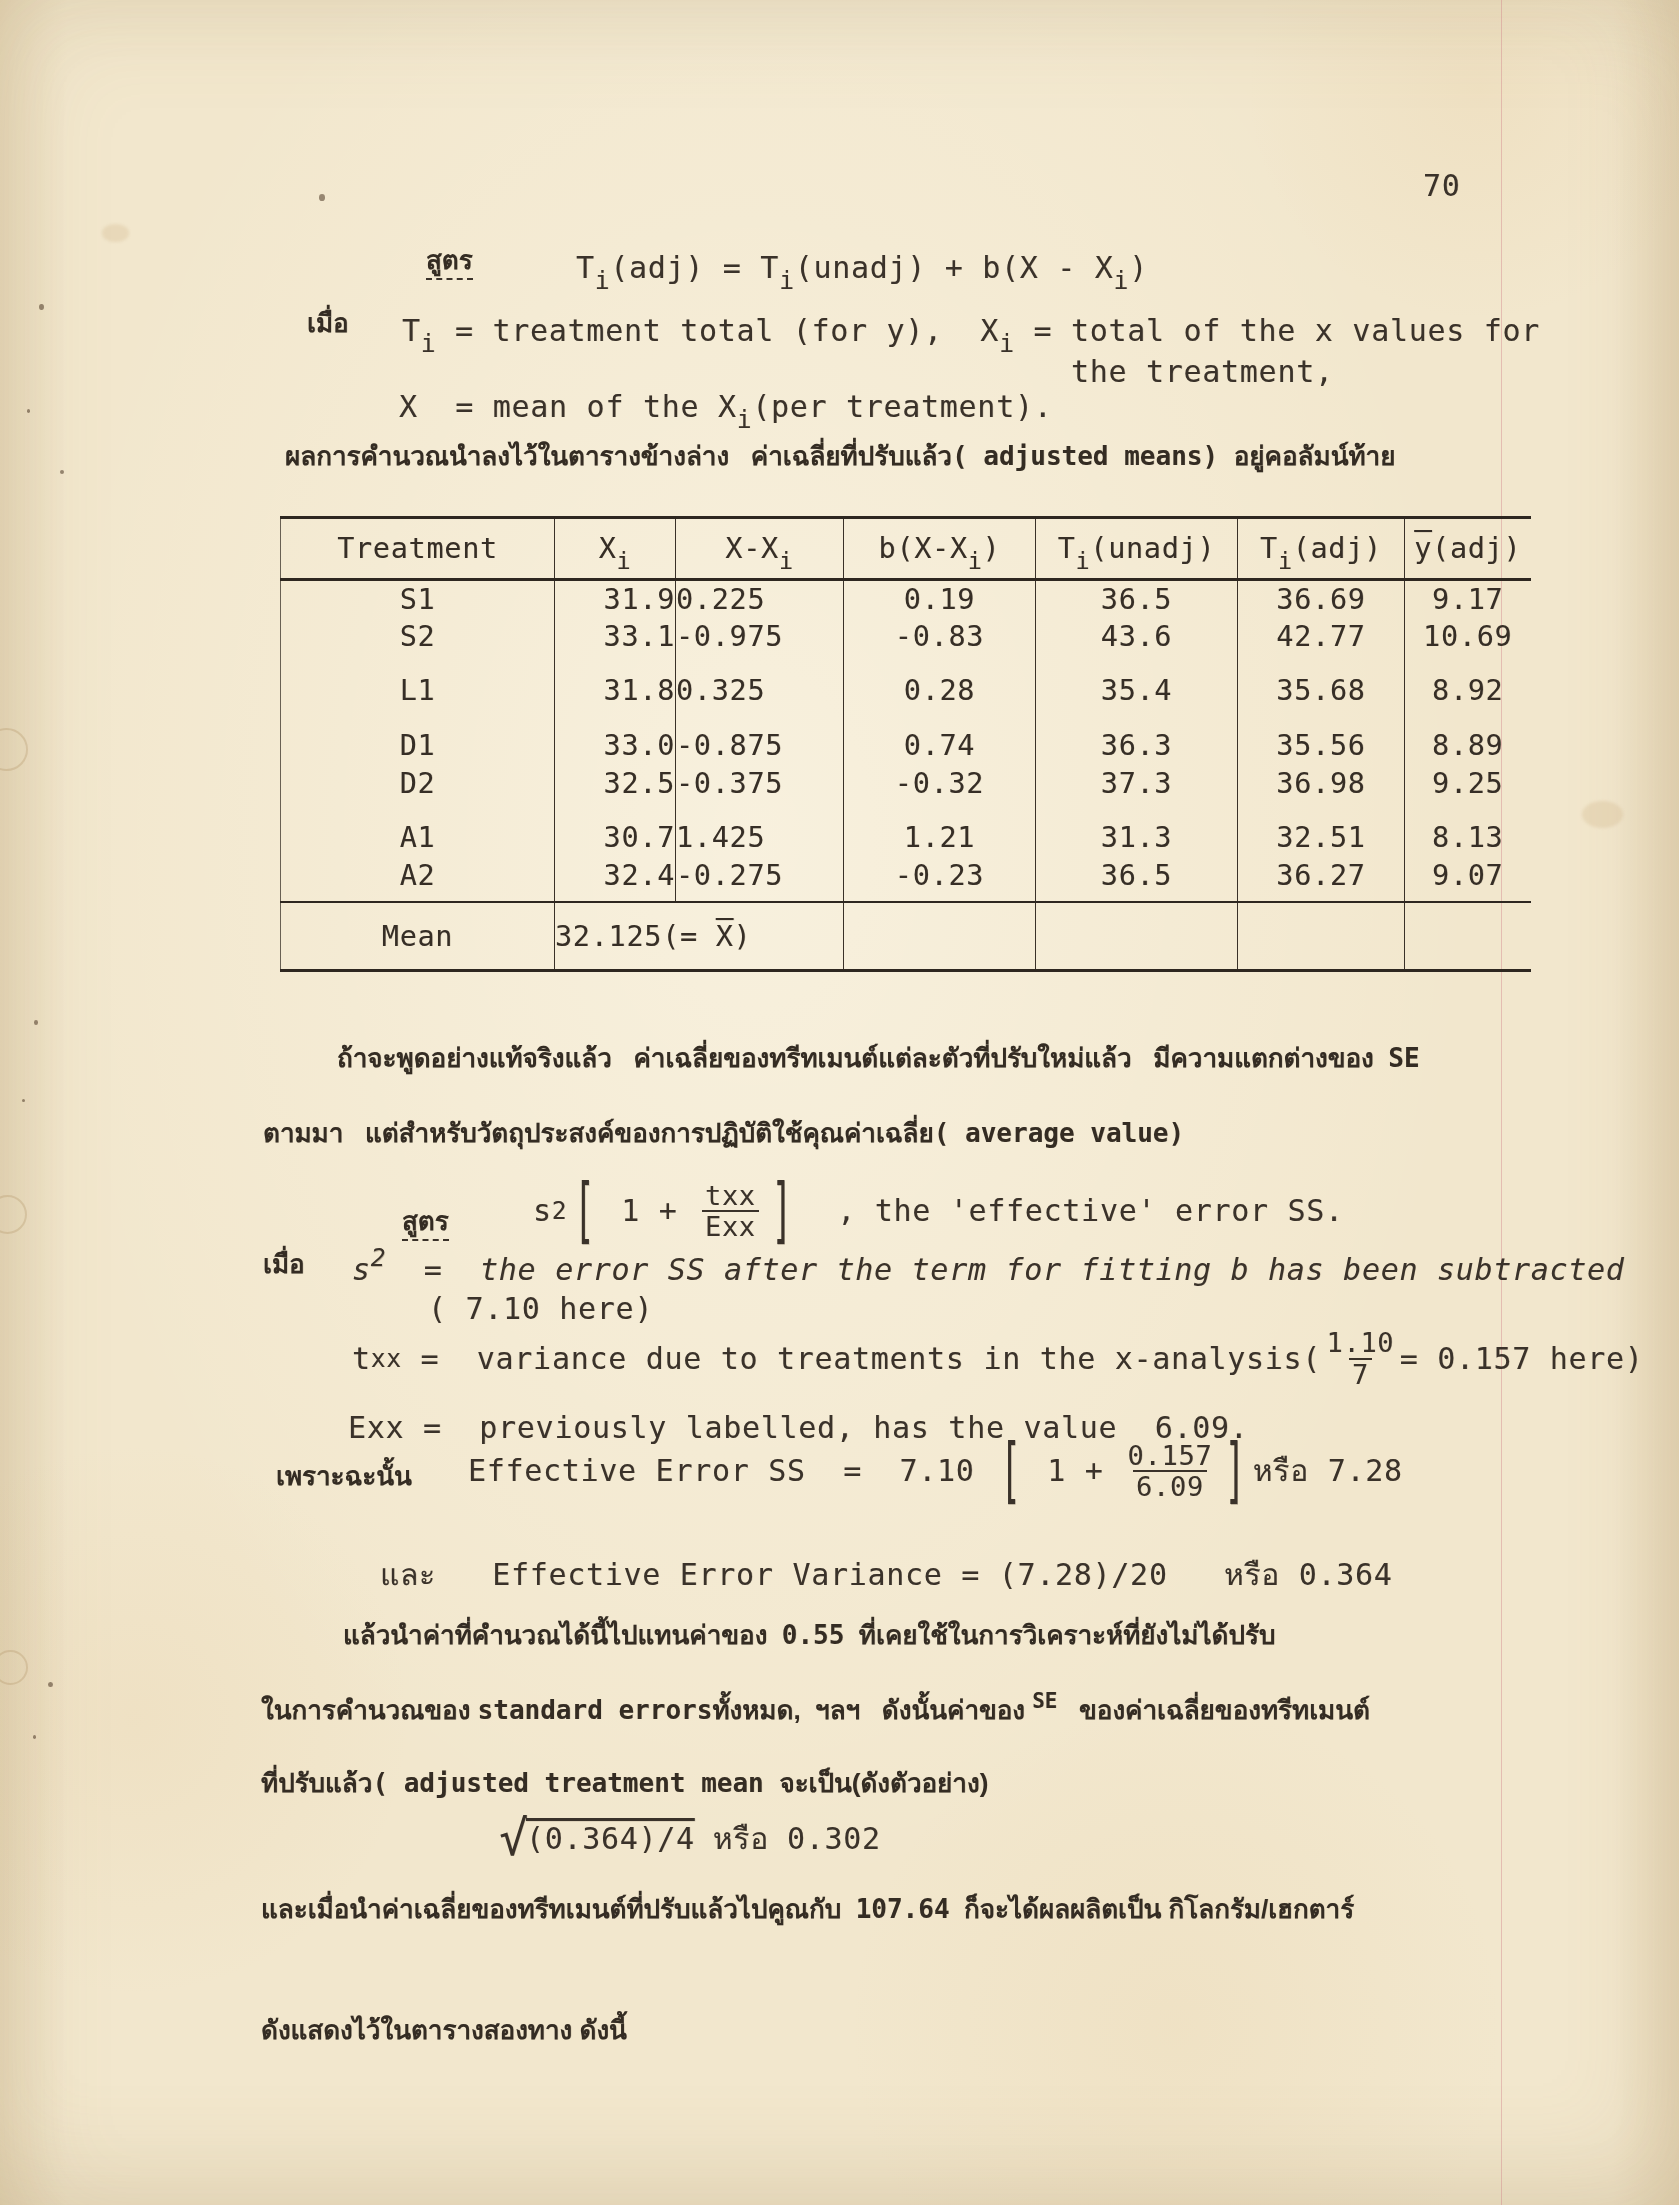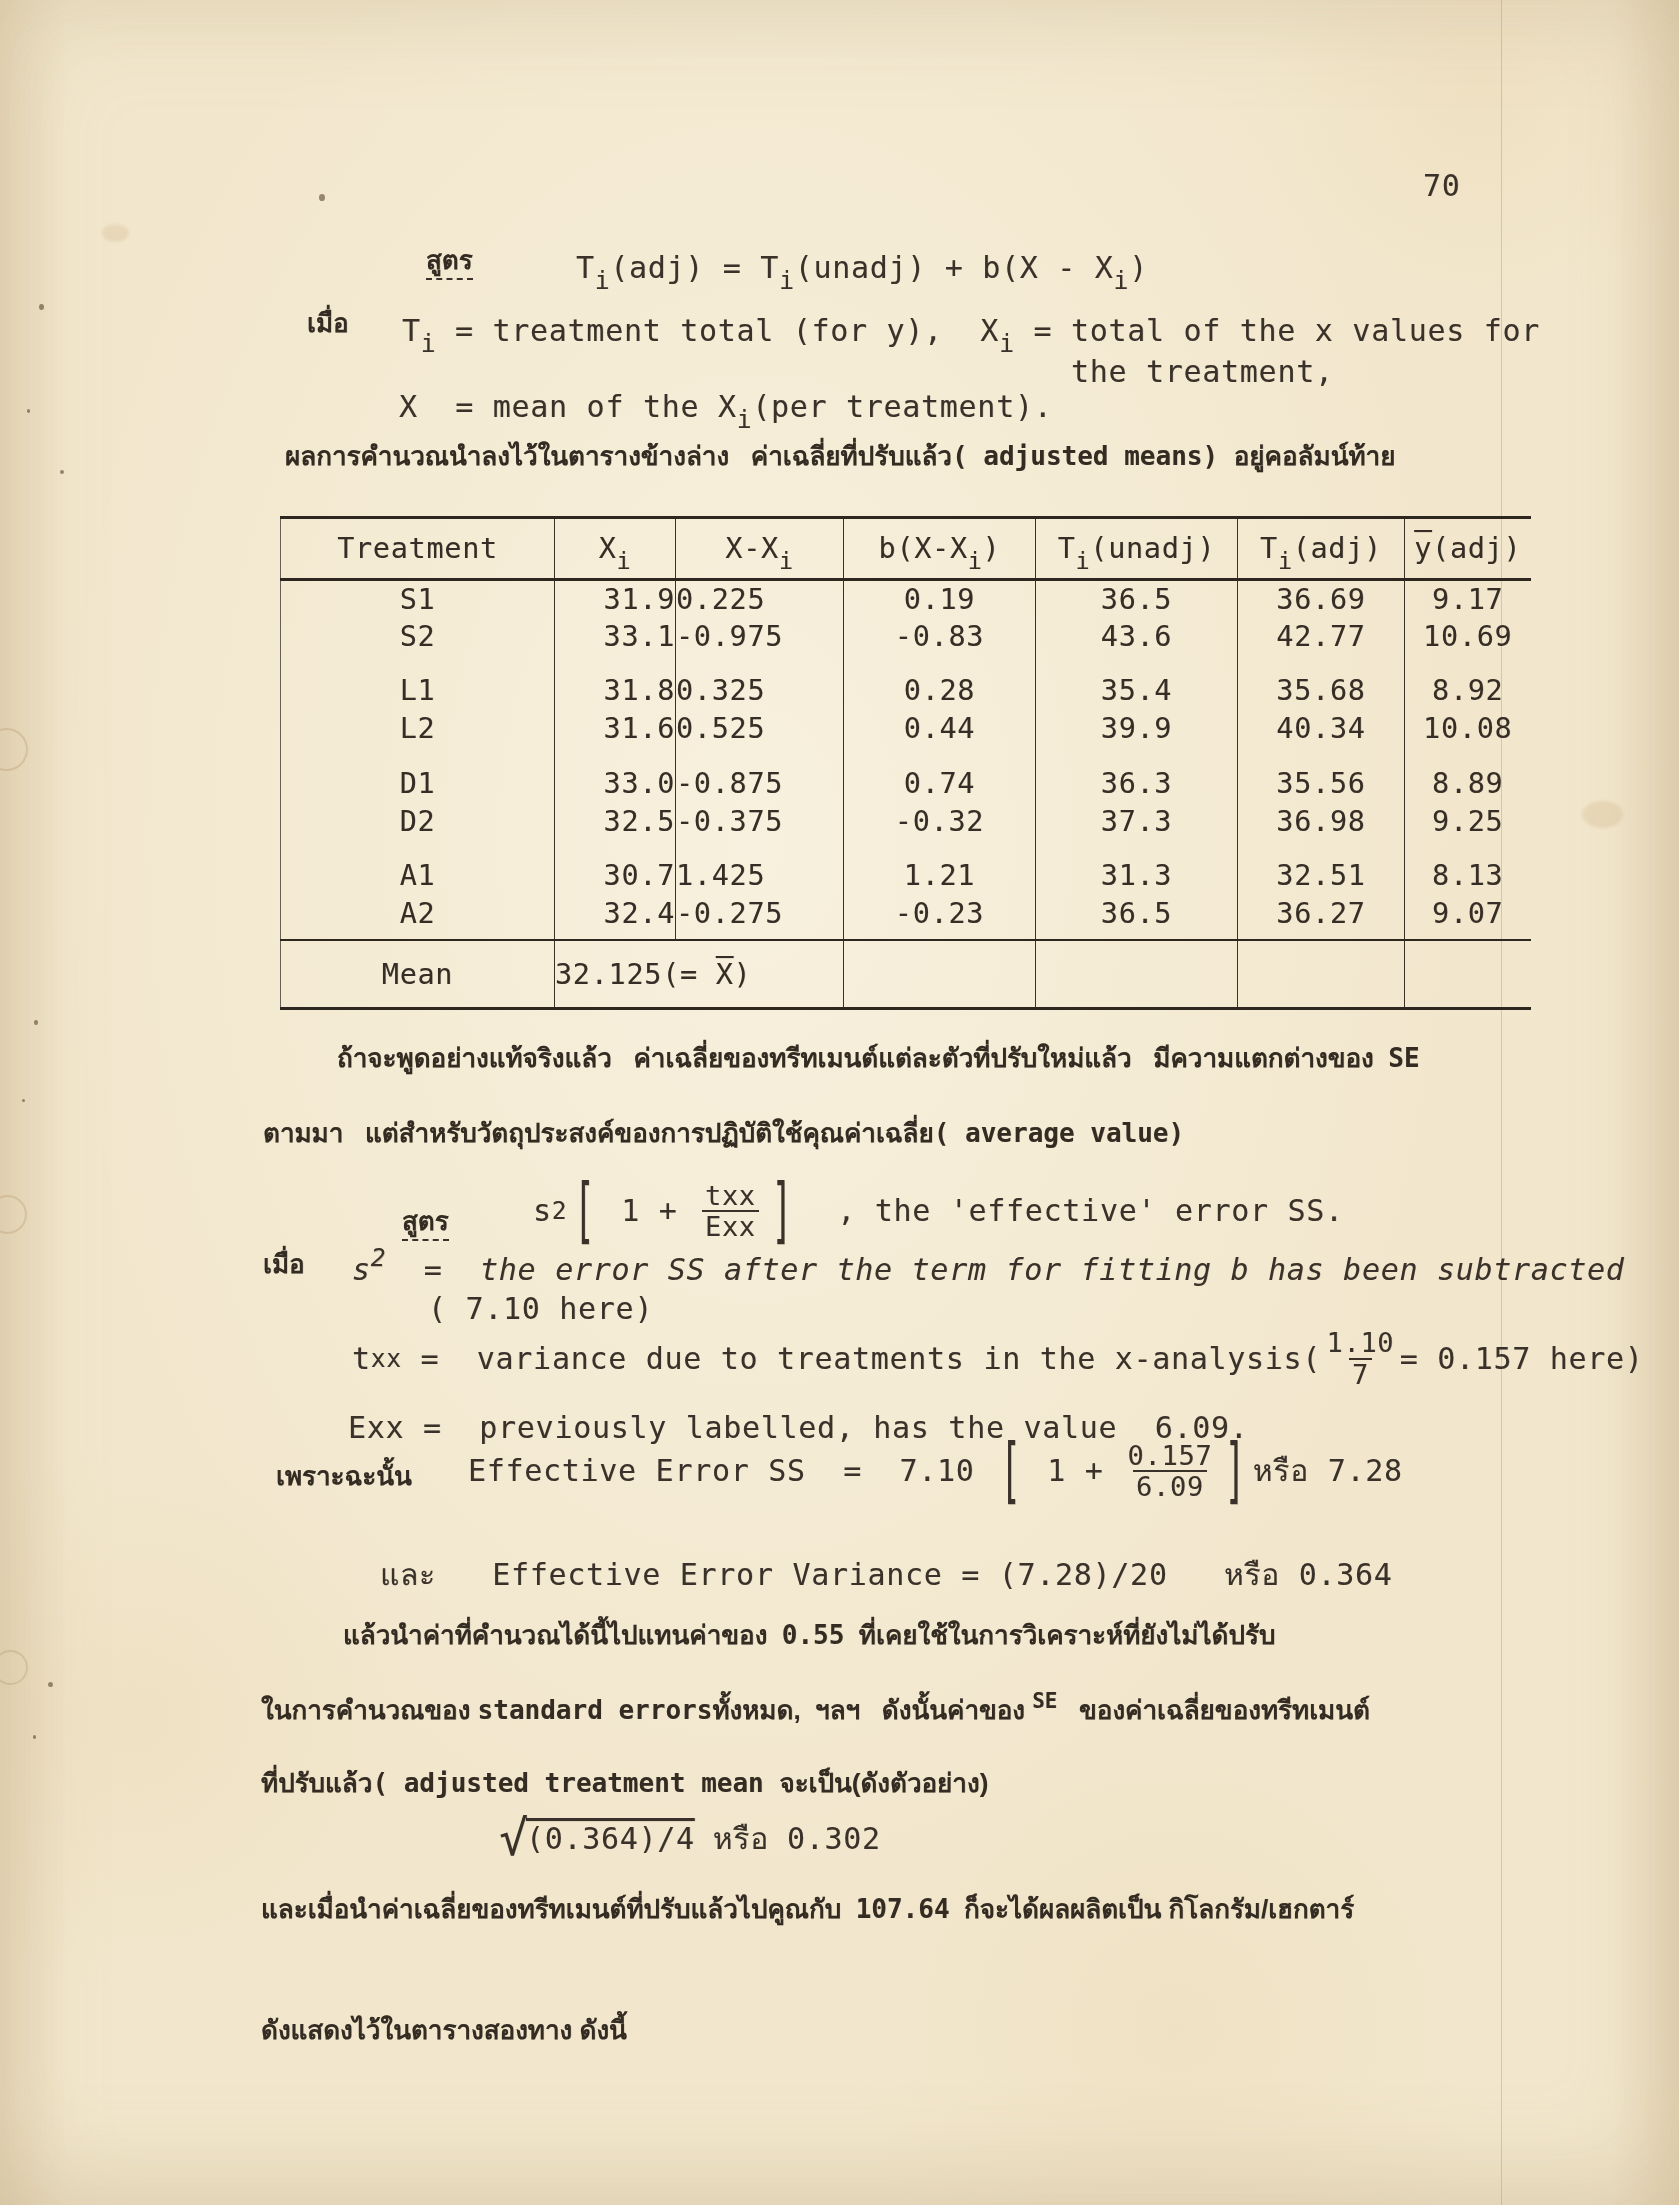--- a/index.html
+++ b/index.html
@@ -136,29 +136,20 @@
     </tr>
     <tr class="body">
       <td class="ca">L1</td>
       <td class="ra vline">31.8</td>
       <td class="la vline">0.325</td>
       <td class="ca vline">0.28</td>
       <td class="ca vline">35.4</td>
       <td class="ca vline">35.68</td>
       <td class="ca vline">8.92</td>
     </tr>
-    <tr class="body">
-      <td class="ca">L2</td>
-      <td class="ra vline">31.6</td>
-      <td class="la vline">0.525</td>
-      <td class="ca vline">0.44</td>
-      <td class="ca vline">39.9</td>
-      <td class="ca vline">40.34</td>
-      <td class="ca vline">10.08</td>
-    </tr>
     <tr class="gap">
       <td></td>
           <td class="vline"></td>
           <td class="vline"></td>
           <td class="vline"></td>
           <td class="vline"></td>
           <td class="vline"></td>
           <td class="vline"></td>
     </tr>
     <tr class="body">

